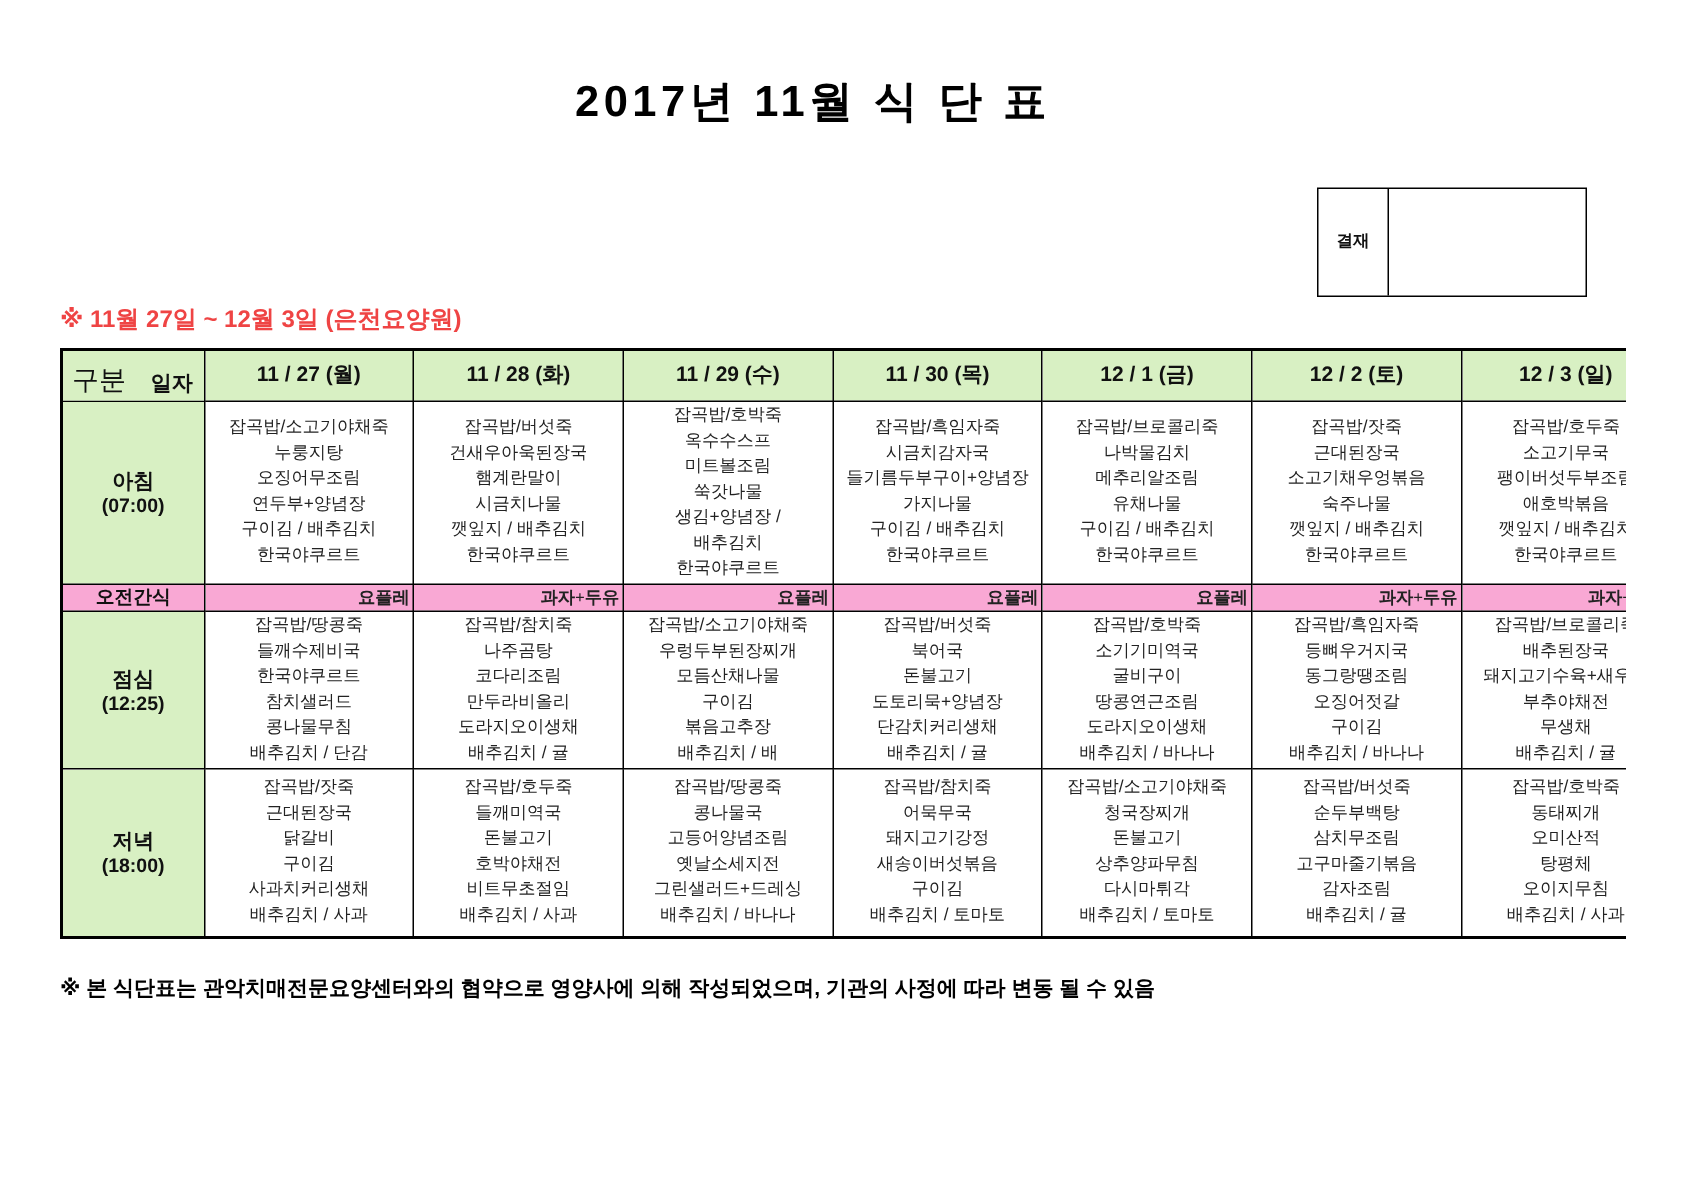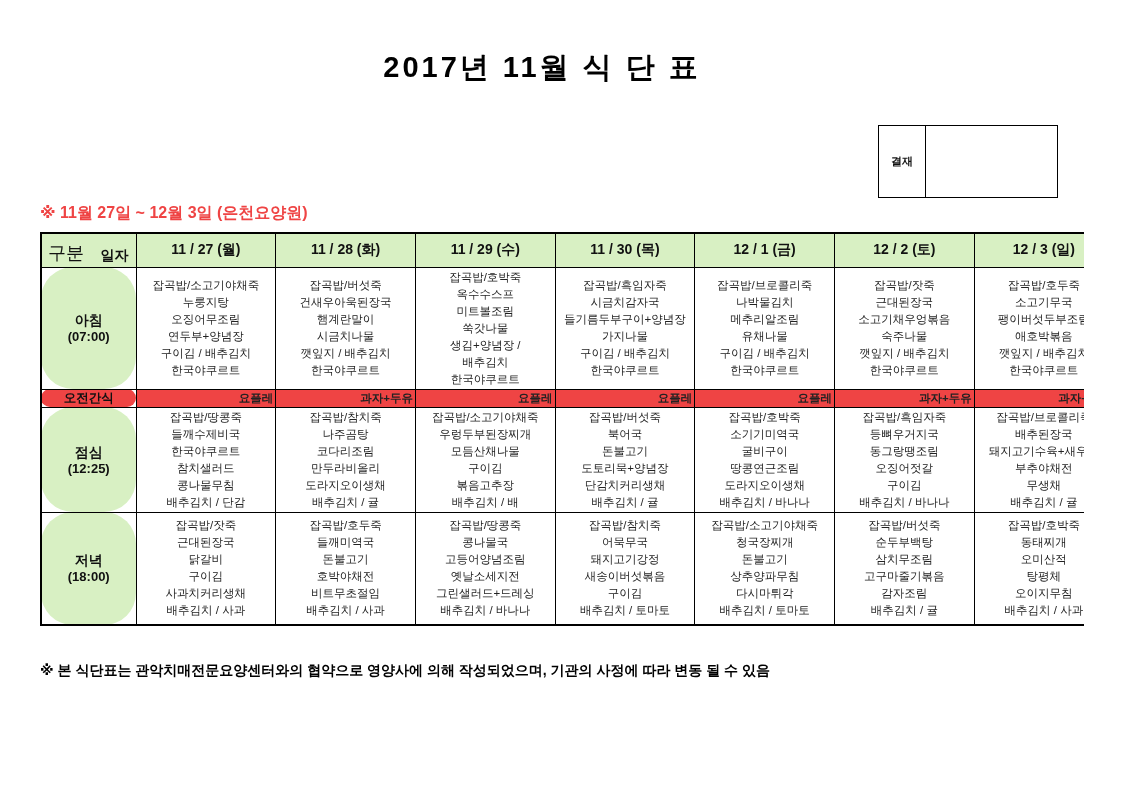--- a/index.html
+++ b/index.html
@@ -47,32 +47,32 @@
   tr.header-row th{height:34px;font-size:14px;font-weight:bold;text-align:center;}
   th.corner{
     position:relative;padding:0;
     background:
       linear-gradient(to bottom right,
         rgba(0,0,0,0) calc(50% - 1px), #000 50%, rgba(0,0,0,0) calc(50% + 1px)),
       #d8f0c3;
   }
   th.corner .top-lbl{position:absolute;top:2px;right:7px;font-size:14px;font-weight:bold;margin-top:11px;}
   th.corner .bot-lbl{position:absolute;bottom:2px;left:6px;font-size:18px;font-weight:normal;}
-  th.row-label{text-align:center;vertical-align:middle;border-radius:32px;}
+  th.row-label{text-align:center;vertical-align:middle;}
   th.row-label .lbl{font-size:14px;font-weight:bold;line-height:18px;}
   th.row-label .time{font-size:13px;font-weight:bold;line-height:16px;}
   td.menu-cell{vertical-align:middle;background:#fff;}
   td.menu-cell .item{
     text-align:center;font-size:11.5px;line-height:17px;color:#222;white-space:nowrap;
   }
-  tr.snack-row th,tr.snack-row td{background:#ef4444;height:17px;}
+  tr.snack-row th,tr.snack-row td{background:#f9a8d4;height:17px;font-family:Liberation Serif, serif;}
   tr.snack-row th{font-size:12.5px;font-weight:bold;text-align:center;}
   tr.snack-row td{font-size:11.5px;font-weight:bold;text-align:right;color:#222;white-space:nowrap;}
 
-  .footnotes{position:absolute;left:40px;top:647px;margin-top:12px;}
+  .footnotes{position:absolute;left:40px;top:647px;}
   .footnotes .fn{font-size:14px;font-weight:bold;line-height:22px;color:#000;}
 </style>
 </head>
 <body>
 
 <div class="page">
 
   <h1 class="title">2017년 11월 식 단 표</h1>
 
   <div class="approval">

